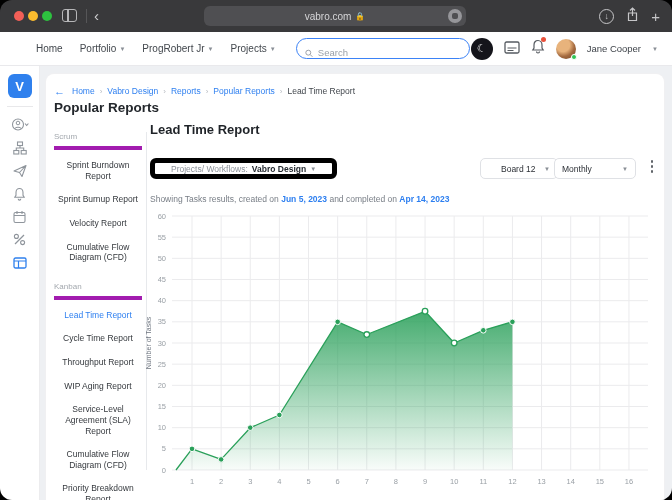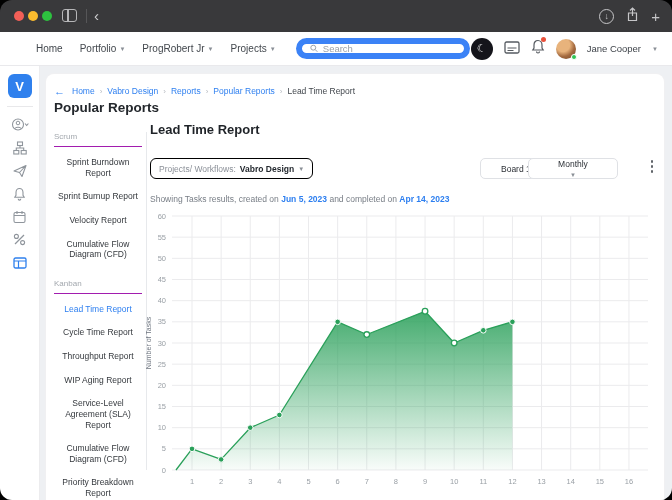--- a/index.html
+++ b/index.html
@@ -25,21 +25,21 @@
 
   
   .navbar { height:34px; background:#fff; border-bottom:1px solid #e9e9ec; display:flex; align-items:center; padding:0 14px 0 16px; }
   .logo { display:flex; align-items:center; gap:4px; }
   .logo-txt { display:flex; flex-direction:column; line-height:1; }
   .logo-word { font-size:15px; font-weight:bold; color:#2468e5; letter-spacing:.2px; }
   .logo-tag { font-size:4.8px; letter-spacing:2.1px; color:#8fae52; margin-top:1px; }
   .nav-items { display:flex; align-items:center; gap:17px; margin-left:20px; }
   .nav-item { font-size:10px; color:#42474d; display:flex; align-items:center; gap:3px; cursor:default; }
   .caret { font-size:6px; color:#8a8f96; }
-  .searchbox { margin-left:20px; width:174px; height:21px; border:6px solid #3b82f6; border-radius:11px; display:flex; align-items:center; padding:0 8px; gap:5px; }
+  .searchbox { margin-left:20px; width:174px; height:21px; border:1px solid #3b82f6; border-radius:11px; display:flex; align-items:flex-end; padding:0 8px; gap:5px; }
   .searchbox input { border:none; outline:none; font-size:9.5px; color:#5a6068; width:100%; font-family:"Liberation Sans",sans-serif; background:transparent; }
   .searchbox input::placeholder { color:#9aa0a8; }
   .nav-right { margin-left:auto; display:flex; align-items:center; gap:11px; }
   .moonbtn { width:22px; height:22px; border-radius:50%; background:#15151b; color:#fff; font-size:11px; display:flex; align-items:center; justify-content:center; }
   .belliwrap { position:relative; }
   .reddot { position:absolute; right:-1px; top:-2px; width:5px; height:5px; background:#e8503a; border-radius:50%; }
   .avatar { position:relative; width:20px; height:20px; border-radius:50%; background:radial-gradient(circle at 35% 30%, #e8b37c 0 35%, #a46a3f 60%, #6e4426 100%); }
   .avatar .status { position:absolute; right:-1px; bottom:-1px; width:6px; height:6px; border-radius:50%; background:#30c554; border:1px solid #fff; }
   .username { font-size:9.5px; color:#3f444a; }
 
@@ -54,53 +54,60 @@
 
   .crumbs { position:absolute; left:8px; top:11px; display:flex; align-items:center; gap:5px; font-size:8.5px; }
   .crumb-link { color:#2d7ff0; }
   .crumb-sep { color:#b7bbc1; font-size:8px; }
   .crumb-cur { color:#41464c; }
   .backarrow { color:#2d7ff0; font-size:11px; margin-right:2px; }
   .page-title { position:absolute; left:8px; top:26px; font-size:13.5px; font-weight:bold; color:#23272c; }
 
   .rlist { position:absolute; left:8px; top:58px; width:88px; display:flex; flex-direction:column; }
   .vsep { position:absolute; left:100px; top:58px; bottom:30px; width:1px; background:#e7e9ec; }
-  .rsec { font-size:8px; color:#a3a8ae; padding-bottom:5px; border-bottom:1px solid #a21caf; margin-bottom:10px; }
+  .rsec { font-size:8px; color:#a3a8ae; padding-bottom:5px; border-bottom:4px solid #a21caf; margin-bottom:10px; }
   .rsec.k { margin-top:6px; }
   .ritem { font-size:8.5px; color:#34383d; line-height:1.25; margin-bottom:13px; cursor:default;text-align:center; }
   .ritem.active { color:#2d7ff0; }
 
   .rep-title { position:absolute; left:104px; top:48px; font-size:13px; font-weight:bold; color:#1f2328; }
   .rep-desc { position:absolute; left:104px; top:66px; font-size:8.5px; color:#6e747c; }
-  .chip { position:absolute; left:104px; top:84px; height:21px; display:inline-flex; align-items:center; gap:4px; border:1px solid #000000; border-radius:6px; padding:0 8px; background:#fff; }
+  .chip { position:absolute; left:104px; top:84px; height:21px; display:inline-flex; align-items:center; gap:4px; border:5px solid #000000; border-radius:6px; padding:0 16px; background:#fff; }
   .chip .lab { font-size:8.5px; color:#8b9098; }
   .chip .val { font-size:8.5px; font-weight:bold; color:#24292f; }
   .select { position:absolute; top:84px; height:21px; border:1px solid #dfe1e5; border-radius:5px; background:#fff; display:flex; align-items:center; justify-content:space-between; padding:0 7px; font-size:8.5px; color:#2c3036; }
   .sel-board { right:106px; width:78px;padding-left:20px; }
-  .sel-period { right:46px; width:90px;flex-direction:column; }
+  .sel-period { right:28px; width:82px; }
   .kebab { position:absolute; right:11px; top:86px; display:flex; flex-direction:column; gap:2.5px; }
   .kebab i { width:2.5px; height:2.5px; border-radius:50%; background:#5f6368; }
   .summary { position:absolute; left:104px; top:120px; font-size:8.5px; color:#787e86; }
   .summary b { color:#2d7ff0; font-weight:bold;text-align:center; }
 
   .chart-wrap { position:absolute; left:96px; top:134px; width:512px; height:284px; }
   svg text { font-family:"Liberation Sans",sans-serif; }
 </style>
 </head>
 <body>
 
 <div class="window">
 
   <div class="chrome">
     <span class="tl red"></span>
     <span class="tl yellow"></span>
     <span class="tl green"></span>
     <span class="sbtn"></span>
     <span class="chrome-sep"></span>
     <span class="backbtn">‹</span>
+    <div class="urlbar">
+      <span>vabro.com</span>
+      <span class="lock">🔒</span>
+      <span class="url-circle">
+          <span></span>
+        </span>
+    </div>
     <div class="chrome-right">
       <span class="dlicon">↓</span>
       <span>
         <svg width="13" height="15" viewBox="0 0 13 15">
             <g stroke="#c6c6c8" stroke-width="1.2" fill="none">
               <path d="M2.5 6 h8 v7.5 h-8 z"></path>
               <path d="M6.5 9 V1.5 M4 3.5 L6.5 1 L9 3.5"></path>
             </g>
           </svg>
       </span>

